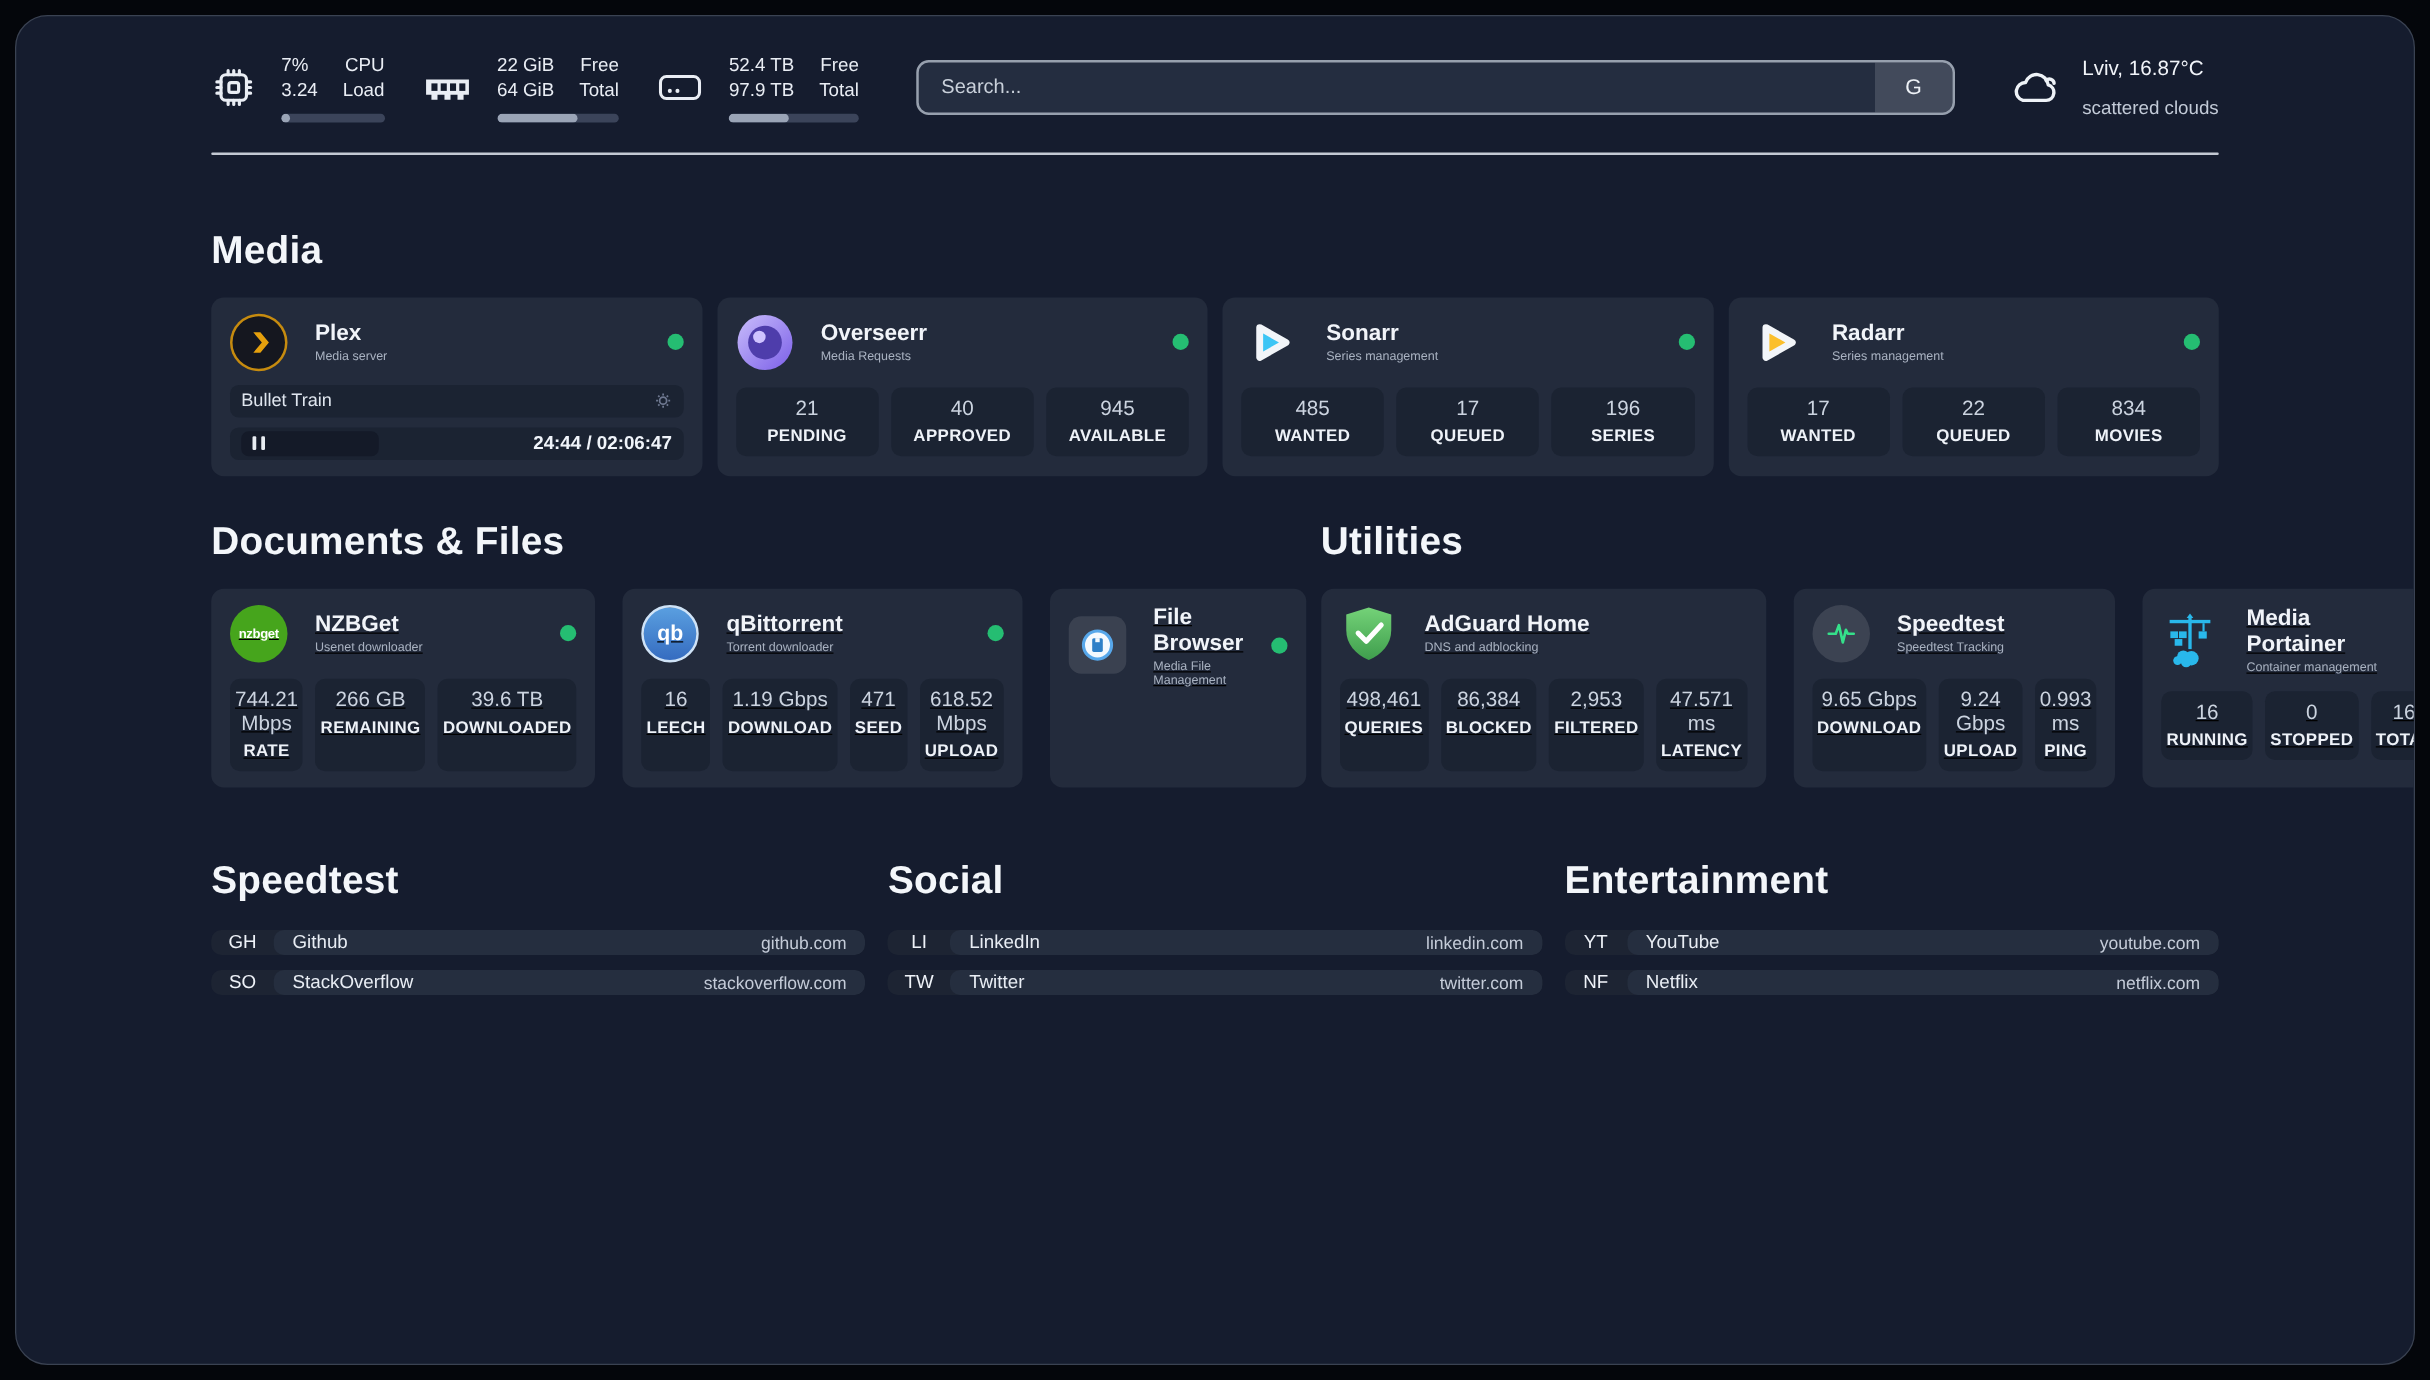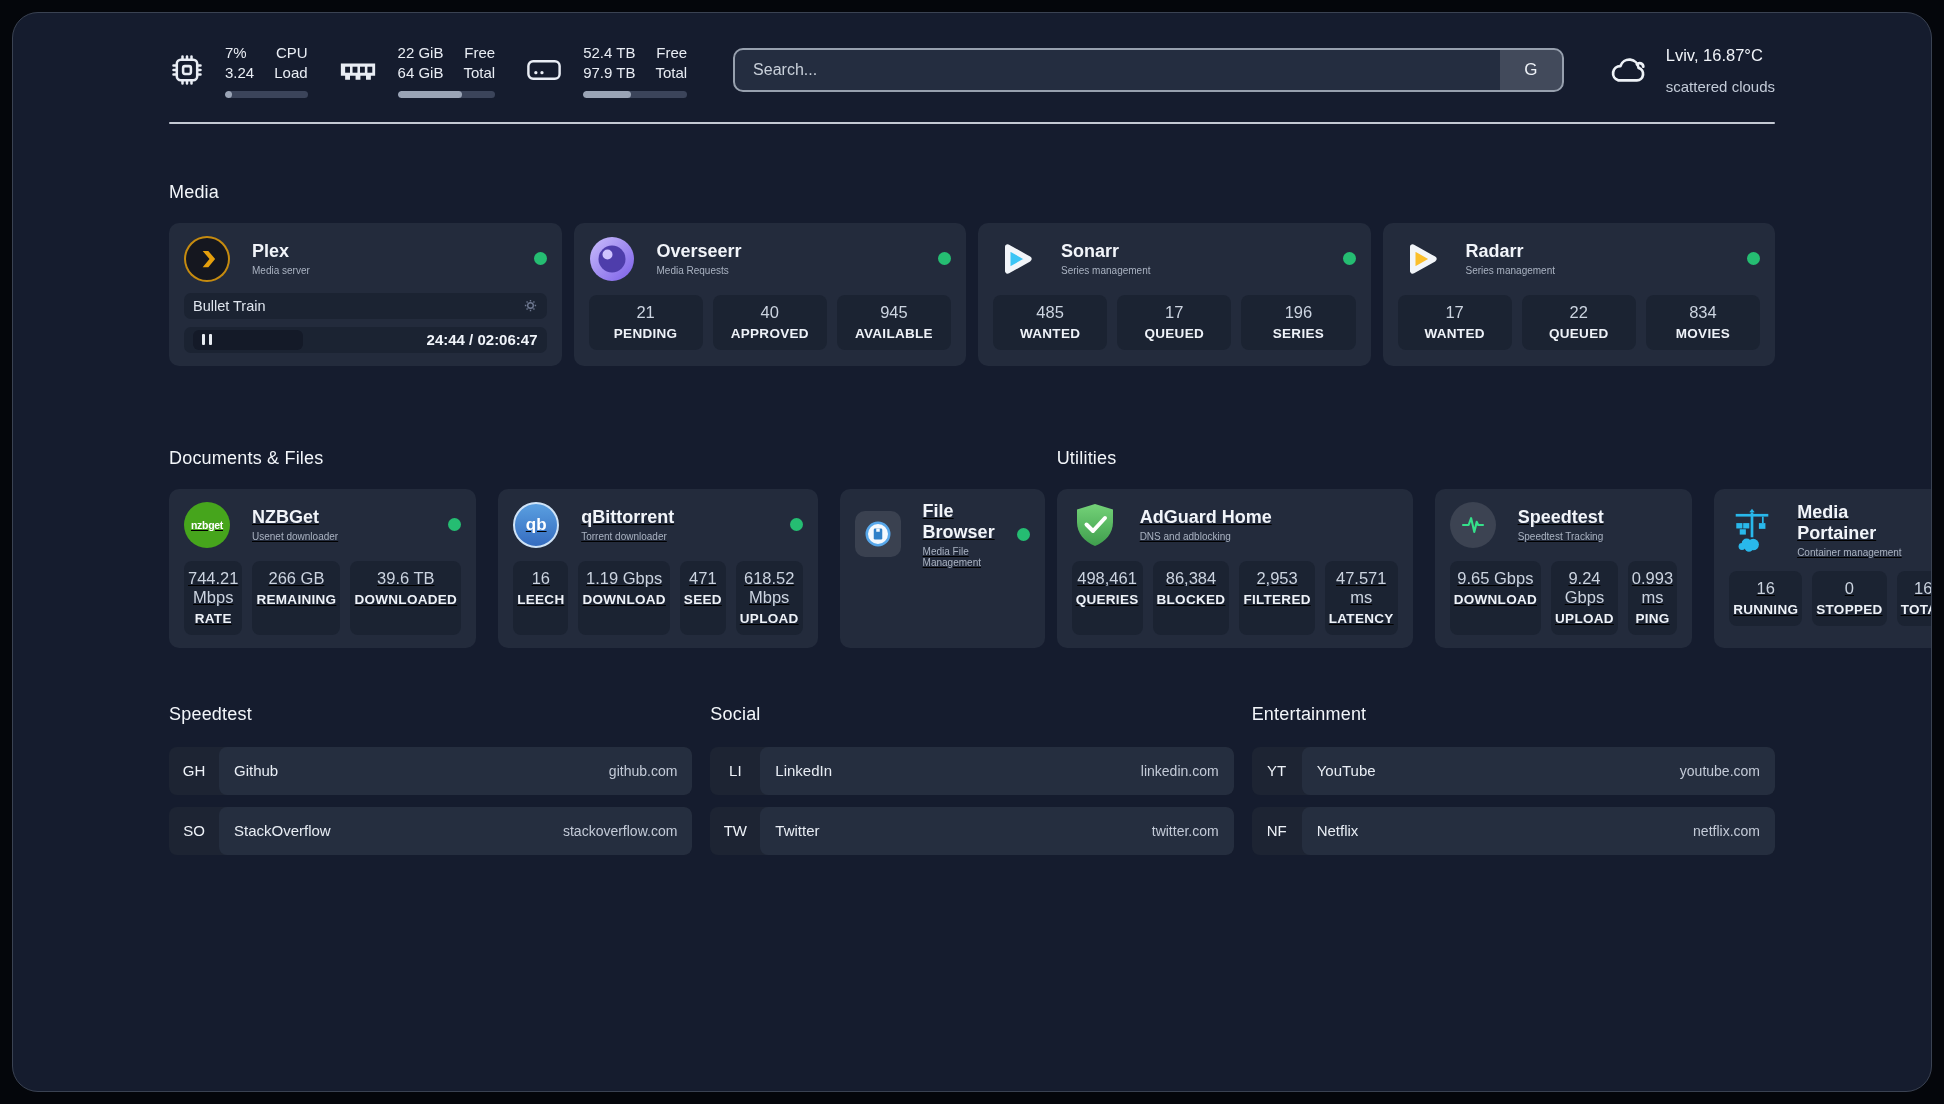--- a/index.html
+++ b/index.html
@@ -23,24 +23,24 @@
   .bar-fill{height:100%;border-radius:4px;background:var(--bar-fill);}
   .search{flex:1;display:flex;align-items:stretch;height:44px;border:2px solid #97a0ae;border-radius:10px;background:#242d40;margin:0 42px 0 46px;overflow:hidden;}
   .search input{flex:1;background:transparent;border:none;outline:none;color:#e8ecf2;font-size:16px;padding:0 18px;font-family:inherit;}
   .search input::placeholder{color:#c9d0da;}
   .search-btn{width:62px;border:none;background:rgba(255,255,255,.14);color:#eef2f7;font-size:17px;font-family:inherit;cursor:pointer;}
   .weather{display:flex;align-items:center;gap:16px;color:var(--text);}
   .weather .w1{font-size:16.5px;}
   .weather .w2{font-size:15px;color:#c3cbd8;margin-top:13px;}
   .divider{height:2px;background:#d2d8e2;opacity:.92;margin-top:24px;border-radius:1px;}
   
-  h2.sec{font-size:18px;font-weight:400;color:#f3f6fa;letter-spacing:.2px;}
+  h2.sec{font-size:31px;font-weight:700;color:#f3f6fa;letter-spacing:.2px;}
   .media-sec h2{margin:58px 0 20px;}
   .media-grid{display:grid;grid-template-columns:repeat(4,1fr);gap:12px;}
-  .cols2{display:grid;grid-template-columns:1fr 1fr;gap:0 12px;margin-top:48px;}
+  .cols2{display:grid;grid-template-columns:1fr 1fr;gap:0 12px;}
   .cols2 h2{margin:34px 0 20px;}
   .stack{display:flex;flex-direction:row;gap:22px;text-decoration:underline;}
   
   .card{background:var(--card);border-radius:10px;padding:13px 15px;min-height:128px;}
   .card.slim{min-height:0;padding:12px 15px;}
   .card-head{display:flex;align-items:center;gap:22px;}
   .titles .name{font-size:18px;font-weight:700;color:var(--text);}
   .titles .sub{font-size:10px;color:var(--muted);margin-top:3px;}
   .status-dot{margin-left:auto;width:13px;height:13px;border-radius:50%;background:var(--dot);flex:0 0 auto;}
   .stat-row{display:flex;gap:10px;margin-top:13px;}
@@ -60,21 +60,21 @@
   
   .player{margin-top:11px;display:flex;flex-direction:column;gap:8px;}
   .p-row{background:var(--tile);border-radius:7px;height:26px;display:flex;align-items:center;justify-content:space-between;padding:0 9px;}
   .track{font-size:14.5px;color:#dfe5ee;}
   .time{font-size:15px;font-weight:700;color:#f0f4fa;}
   .pause-pill{background:var(--tile-dark);border-radius:6px;height:20px;width:110px;display:flex;align-items:center;gap:4px;padding:0 9px;cursor:pointer;}
   .pause-pill i{display:block;width:3px;height:11px;background:#e8ecf2;border-radius:1px;}
   
   .links-area{display:grid;grid-template-columns:repeat(3,1fr);gap:0 18px;margin-top:56px;}
   .links-area h2{margin:0 0 22px;}
-  .bm-row{display:flex;align-items:stretch;background:var(--row);border-radius:8px;height:48px;margin-bottom:12px;overflow:hidden;cursor:pointer;}
+  .bm-row{display:flex;align-items:stretch;background:var(--row);border-radius:8px;height:20px;margin-bottom:12px;overflow:hidden;cursor:pointer;}
   .bm-tag{width:50px;display:flex;align-items:center;justify-content:center;font-size:15px;color:#eef2f8;}
   .bm-main{flex:1;background:var(--row-inner);border-radius:8px;display:flex;align-items:center;justify-content:space-between;padding:0 15px;}
   .bm-name{font-size:15px;color:#e8edf4;}
   .bm-url{font-size:14px;color:#c4cbd8;}
   svg{display:block;}
 </style>
 </head>
 <body>
 
 <div class="frame">

